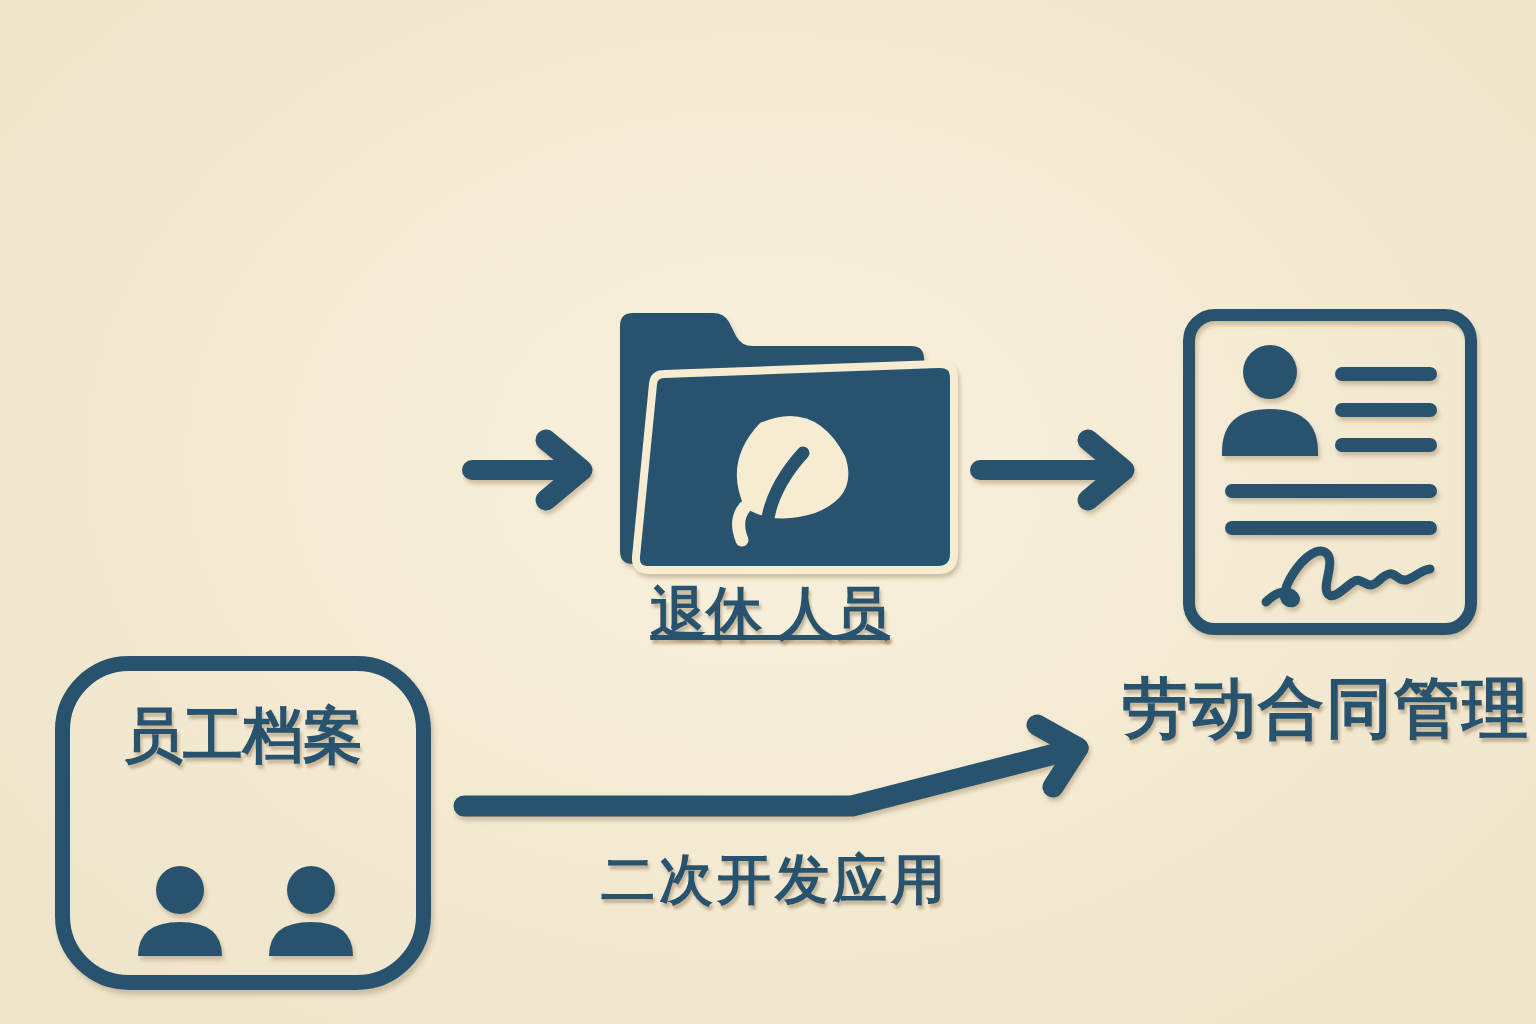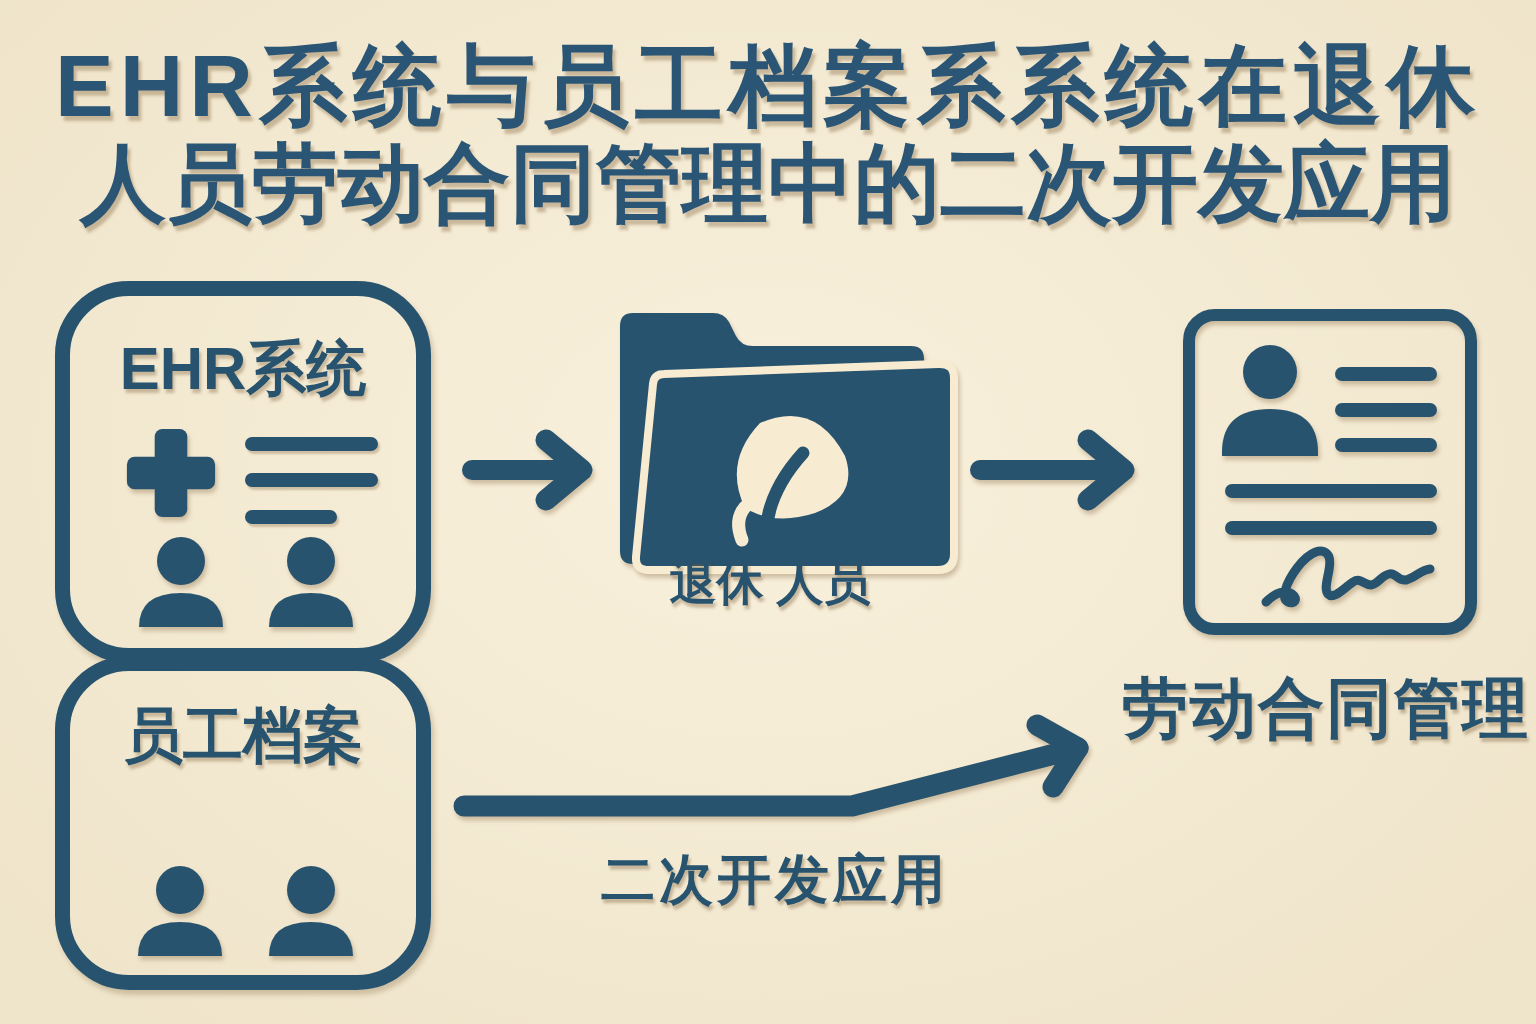--- a/index.html
+++ b/index.html
@@ -35,58 +35,31 @@
   .abs{position:absolute;}
   .bar{
     position:absolute;height:14px;border-radius:8px;background:var(--ink);
     box-shadow:2px 3px 2px rgba(120,90,50,0.3);
   }
   .node-label{
     position:absolute;text-align:center;font-weight:900;color:var(--ink);
     text-shadow:2px 4px 3px rgba(120,90,50,0.38);
     white-space:nowrap;
   }
-  .lbl-retired{left:540px;top:552px;width:460px;font-size:47px;}
+  .lbl-retired{left:540px;top:576px;width:460px;font-size:56px;text-decoration:underline;}
   .lbl-contract{left:1096px;top:664px;width:460px;font-size:66px;letter-spacing:2px;}
   .lbl-secondary{left:470px;top:844px;width:610px;font-size:54px;letter-spacing:4px;}
   svg.icon{display:block;overflow:visible;filter:drop-shadow(2px 4px 2px rgba(120,90,50,0.32));}
 </style>
 </head>
 <body>
 
 <div class="canvas">
 
-  <div class="title">
-    <div class="l1">EHR系统与员工档案系系统在退休</div>
-    <div class="l2">人员劳动合同管理中的二次开发应用</div>
-  </div>
 
-  <div class="sysbox" style="left:55px;top:281px;width:376px;height:382px;">
-    <div class="box-label" style="top:34px;">EHR系统</div>
-
-    <svg class="icon abs" style="left:55px;top:131px;" width="92" height="92" viewBox="0 0 94 96">
-      <rect x="30" y="2" width="34" height="92" rx="8" fill="currentColor"></rect>
-      <rect x="1" y="31" width="92" height="34" rx="8" fill="currentColor"></rect>
-    </svg>
-
-    <div>
-      <div class="bar" style="left:175px;top:141px;width:133px;"></div>
-      <div class="bar" style="left:175px;top:177px;width:133px;"></div>
-      <div class="bar" style="left:175px;top:214px;width:92px;"></div>
-    </div>
-
-    <svg class="icon abs" style="left:66px;top:241px;" width="90" height="90" viewBox="0 0 90 90">
-      <circle cx="45" cy="24" r="24" fill="currentColor"></circle>
-      <path d="M3,90 Q3,56 45,56 Q87,56 87,90 Z" fill="currentColor"></path>
-    </svg>
-    <svg class="icon abs" style="left:196px;top:241px;" width="90" height="90" viewBox="0 0 90 90">
-      <circle cx="45" cy="24" r="24" fill="currentColor"></circle>
-      <path d="M3,90 Q3,56 45,56 Q87,56 87,90 Z" fill="currentColor"></path>
-    </svg>
-  </div>
 
   <div class="sysbox" style="left:55px;top:656px;width:376px;height:334px;">
     <div class="box-label" style="top:26px;">
       <div>员工档案</div>
     </div>
 
     <svg class="icon abs" style="left:65px;top:195px;" width="90" height="90" viewBox="0 0 90 90">
       <circle cx="45" cy="24" r="24" fill="currentColor"></circle>
       <path d="M3,90 Q3,56 45,56 Q87,56 87,90 Z" fill="currentColor"></path>
     </svg>

